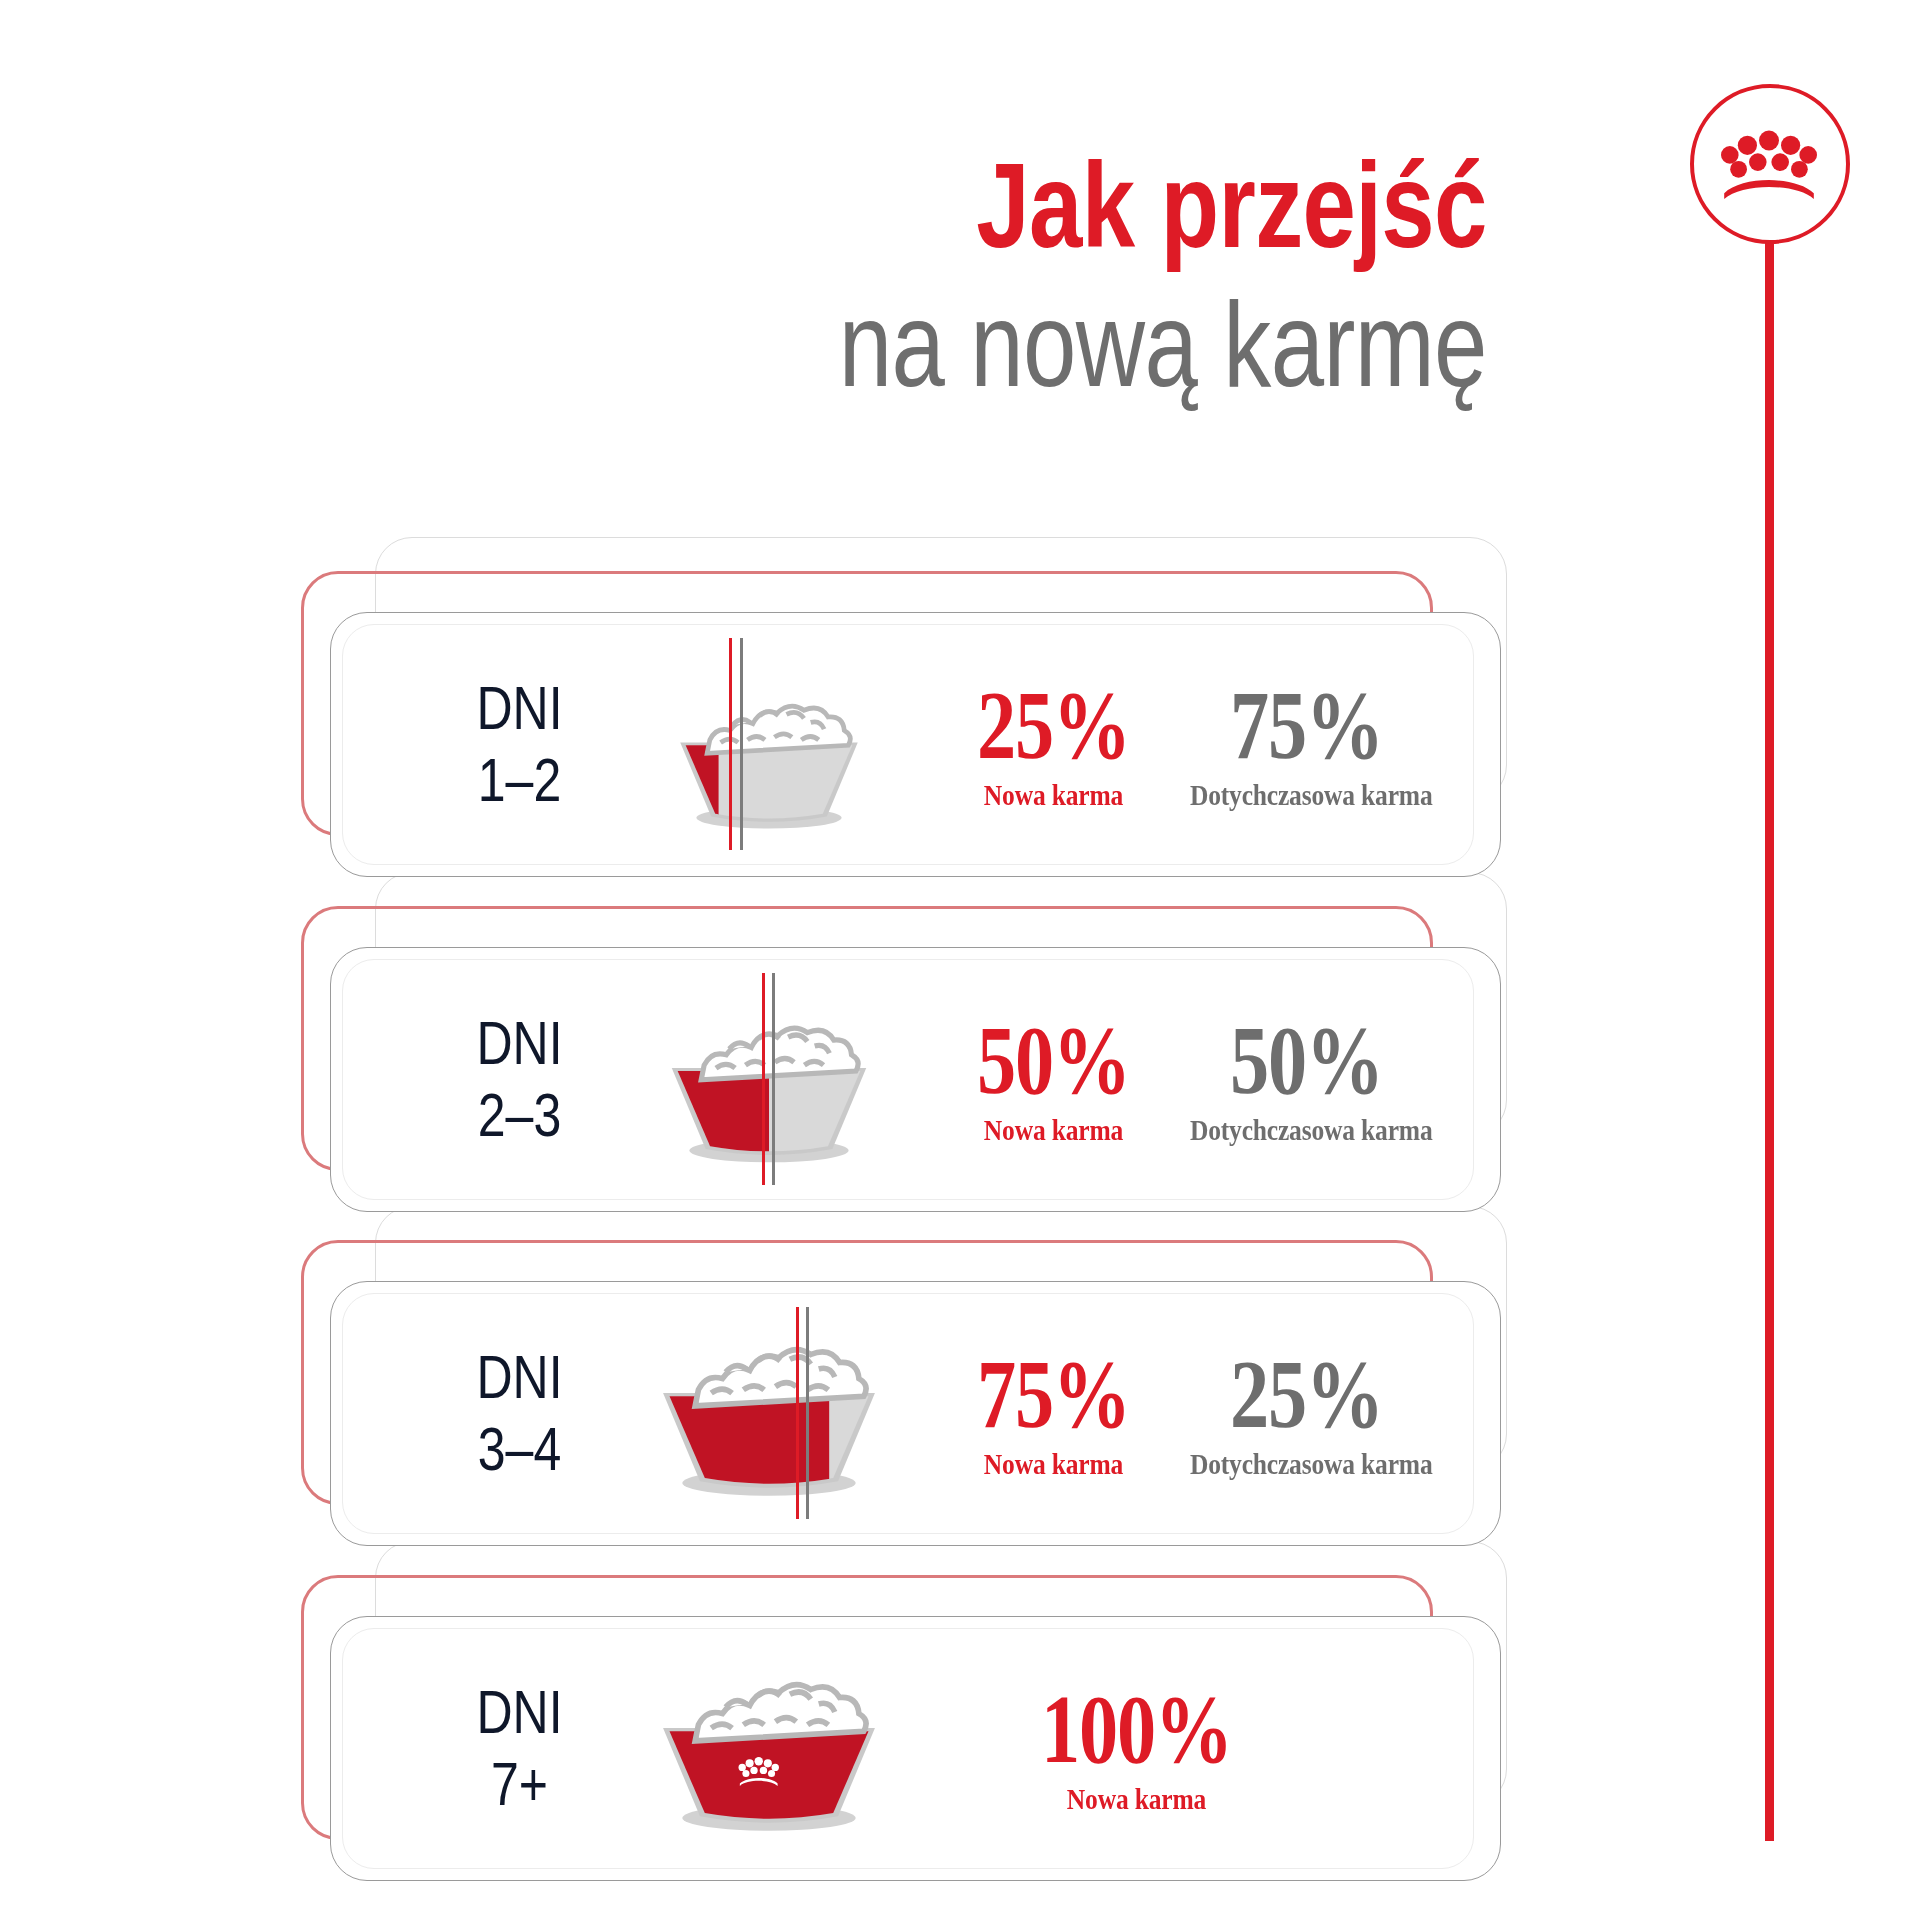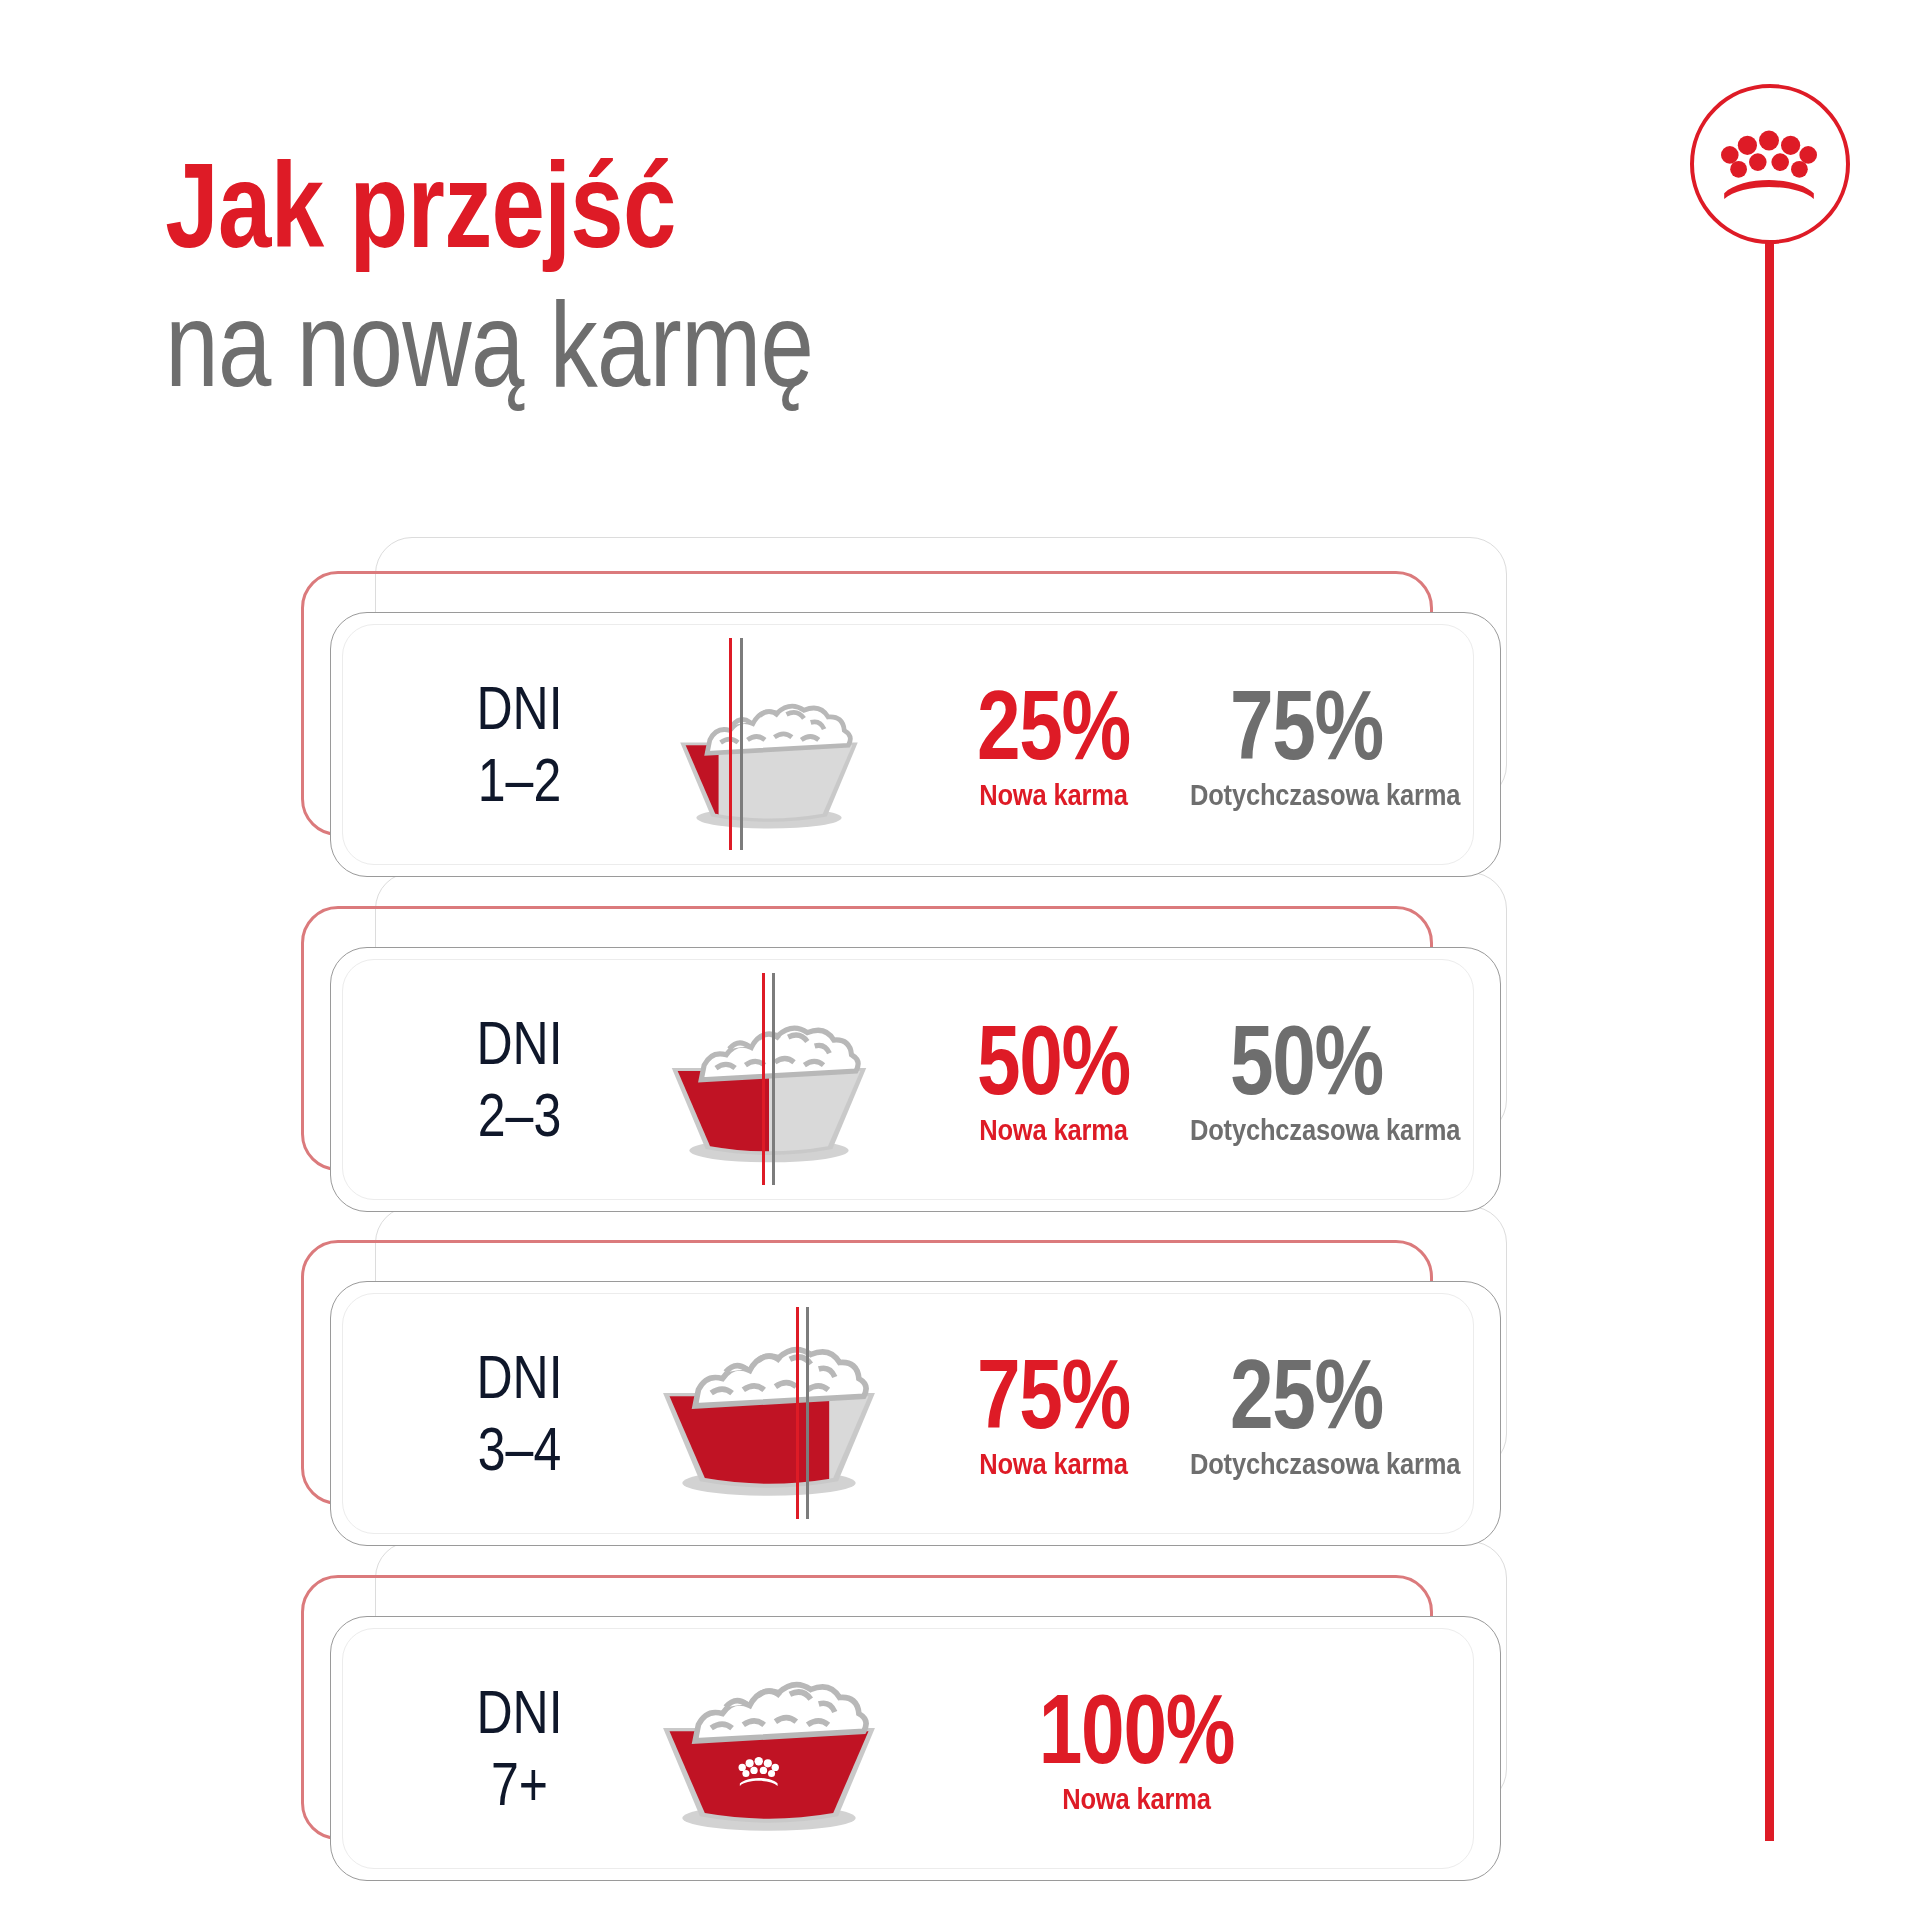--- a/index.html
+++ b/index.html
@@ -7,21 +7,21 @@
     width:1925px;height:1925px;
     background:#ffffff;
     font-family:"Liberation Sans", sans-serif;
     overflow:hidden;
     position:relative;
   }
 
   
   #header{
     position:absolute;left:0;top:144px;width:1652px;
-    text-align:left;
+    text-align:right;
   }
   .title-line1{
     font-size:120px;line-height:1.02;
     font-weight:bold;color:#DE1B26;
     letter-spacing:-0.8px;
     transform:scaleX(.80);
     transform-origin:center center;
   }
   .title-line2{
     font-size:120px;line-height:1.05;
@@ -89,21 +89,21 @@
   .dni-range{font-size:61px;transform:scaleX(.82);transform-origin:center;display:block;margin-top:11.2px;}
 
   
   .bowl-wrap{position:relative;width:297px;height:241px;flex:0 0 297px;}
   .bowl-svg{position:absolute;left:50%;transform:translateX(-50%);bottom:27px;}
   .divider{position:absolute;top:14.4px;height:212px;width:3.2px;z-index:3;}
   .divider.red{background:#DE1B26;}
   .divider.gray{background:#7C7C7C;width:3.2px;}
 
   
-  .pcts{display:flex;flex:1;align-items:flex-start;padding-left:16px;}
+  .pcts{display:flex;flex:1;align-items:flex-start;padding-left:16px;font-family:Liberation Serif, serif;}
   .pct-col{text-align:center;}
   .pct-num{
     font-size:98px;font-weight:bold;line-height:.95;
     transform:scaleX(.80);transform-origin:center;display:block;
     letter-spacing:-1.6px;
   }
   .pct-lab{
     font-size:29px;font-weight:bold;line-height:1;
     transform:scaleX(.88);transform-origin:center;display:block;
     margin-top:9.6px;letter-spacing:-0.2px;white-space:nowrap;

